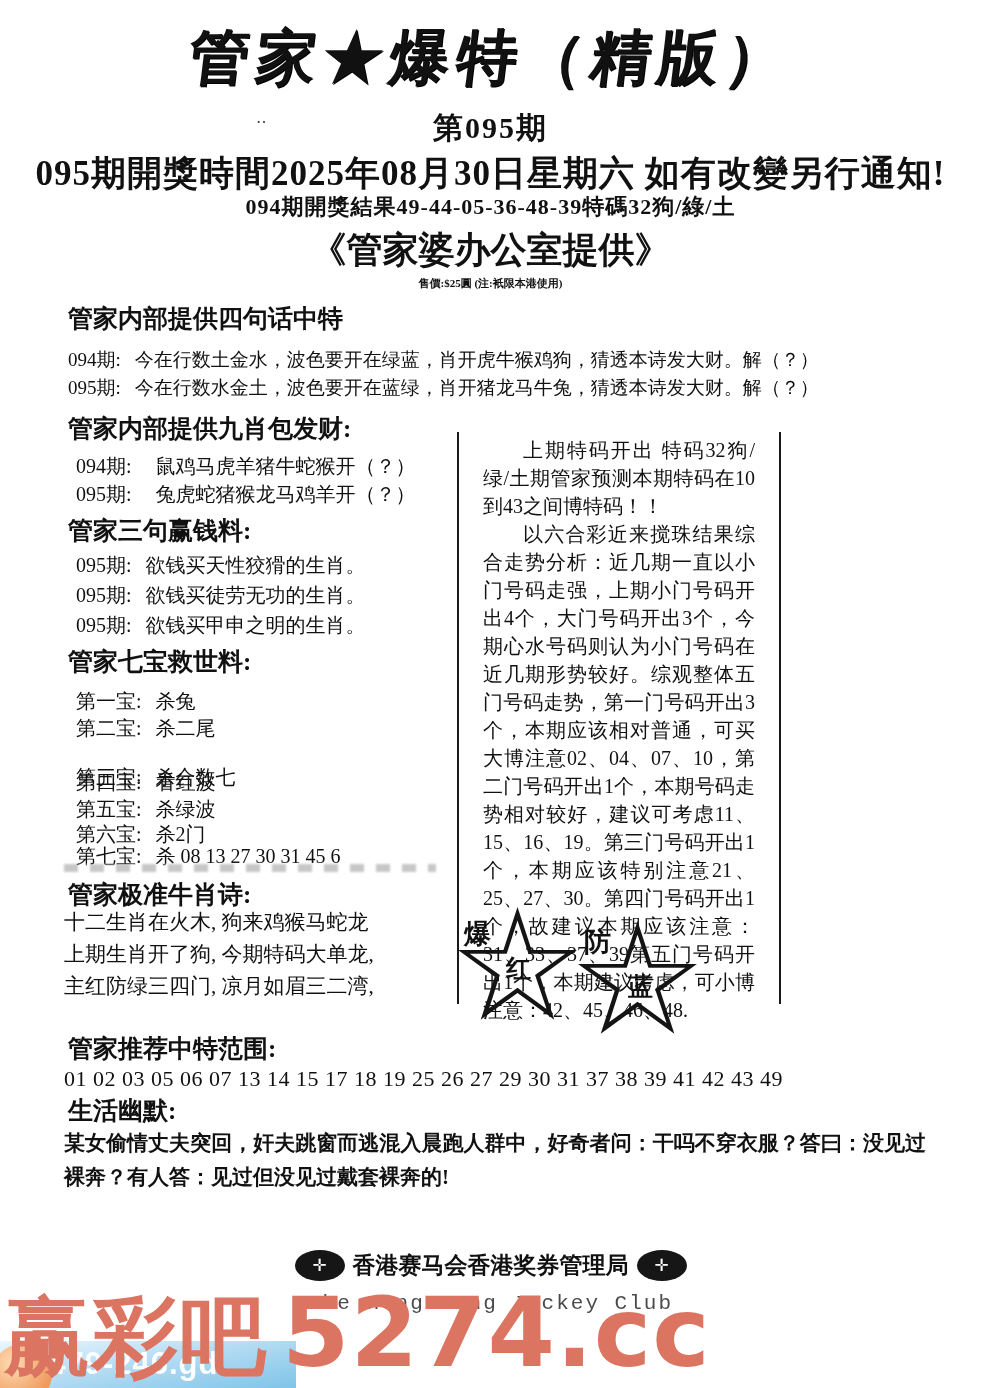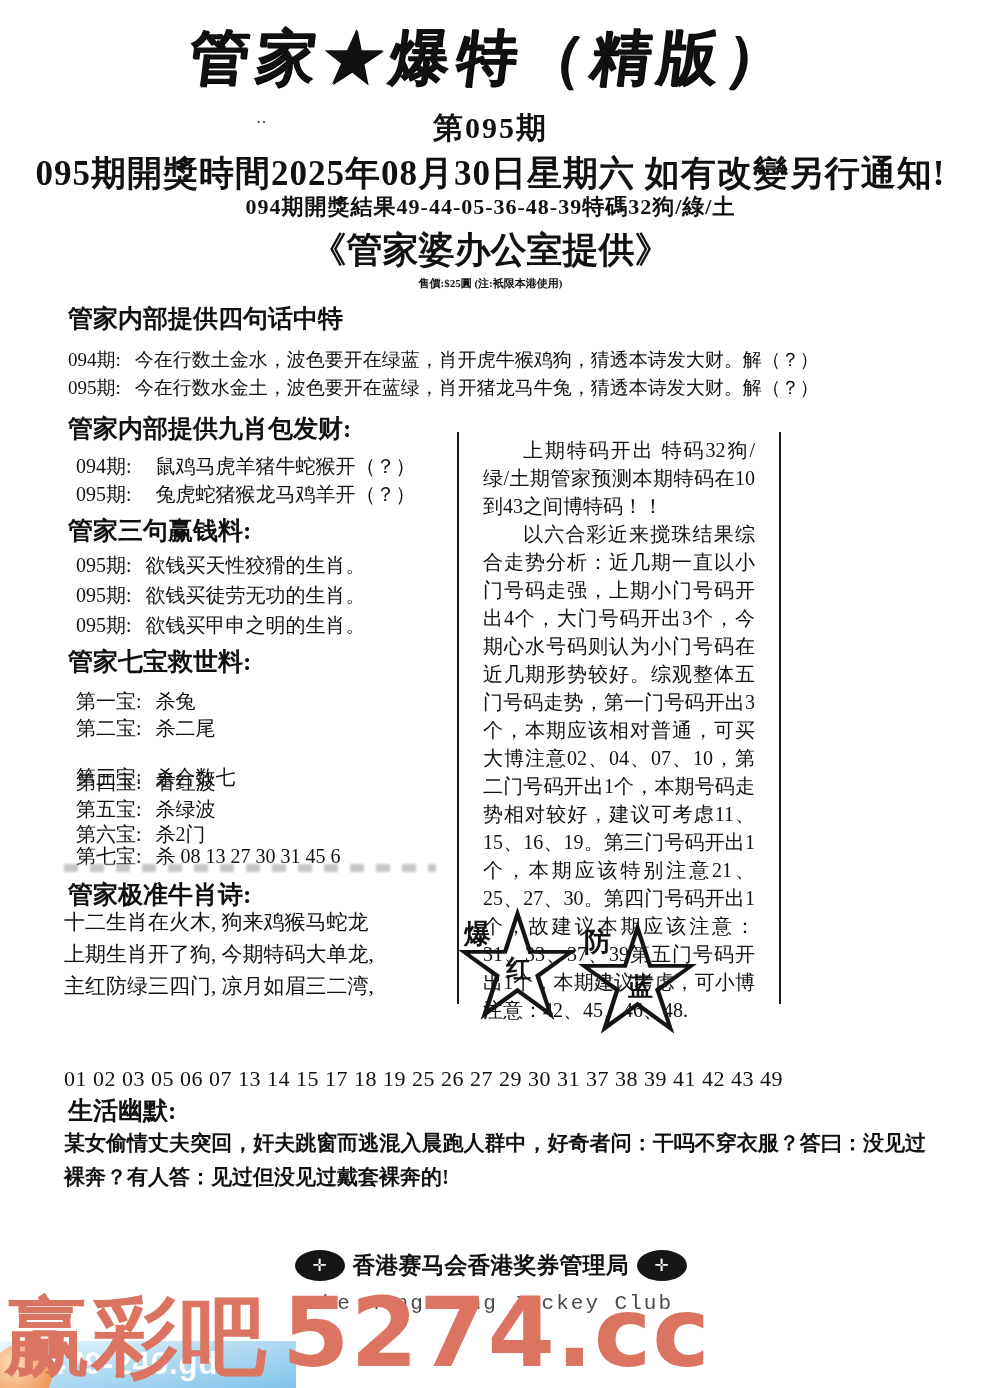--- a/index.html
+++ b/index.html
@@ -169,20 +169,21 @@
     <p>以六合彩近来搅珠结果综合走势分析：近几期一直以小门号码走强，上期小门号码开出4个，大门号码开出3个，今期心水号码则认为小门号码在近几期形势较好。综观整体五门号码走势，第一门号码开出3个，本期应该相对普通，可买大博注意02、04、07、10，第二门号码开出1个，本期号码走势相对较好，建议可考虑11、15、16、19。第三门号码开出1个，本期应该特别注意21、25、27、30。第四门号码开出1个，故建议本期应该注意：31、33、37、39第五门号码开出1个，本期建议考虑，可小博注意：42、45、46、48.</p>
   </div>
 
   <div class="abs star" style="left:448px;top:888px;">☆</div>
   <div class="abs star" style="left:568px;top:902px;">☆</div>
   <div class="abs star-outer" style="left:464px;top:916px;">爆</div>
   <div class="abs star-outer" style="left:584px;top:924px;">防</div>
   <div class="abs star-inner" style="left:506px;top:952px;">红</div>
   <div class="abs star-inner" style="left:628px;top:970px;">蓝</div>
 
+  <div class="abs h" style="left:68px;top:1032px;">管家推荐中特范围:</div>
   <div class="abs numbers" style="left:64px;top:1066px;">01 02 03 05 06 07 13 14 15 17 18 19 25 26 27 29 30 31 37 38 39 41 42 43 49</div>
 
   <div class="abs h" style="left:68px;top:1094px;">生活幽默:</div>
   <div class="abs humor-text" style="left:64px;top:1126px;">某女偷情丈夫突回，奸夫跳窗而逃混入晨跑人群中，好奇者问：干吗不穿衣服？答曰：没见过裸奔？有人答：见过但没见过戴套裸奔的!</div>
 
   <div class="abs footer-cn">
     <span class="oval">✛</span>
     <span>香港赛马会香港奖券管理局</span>
     <span class="oval">✛</span>
   </div>

